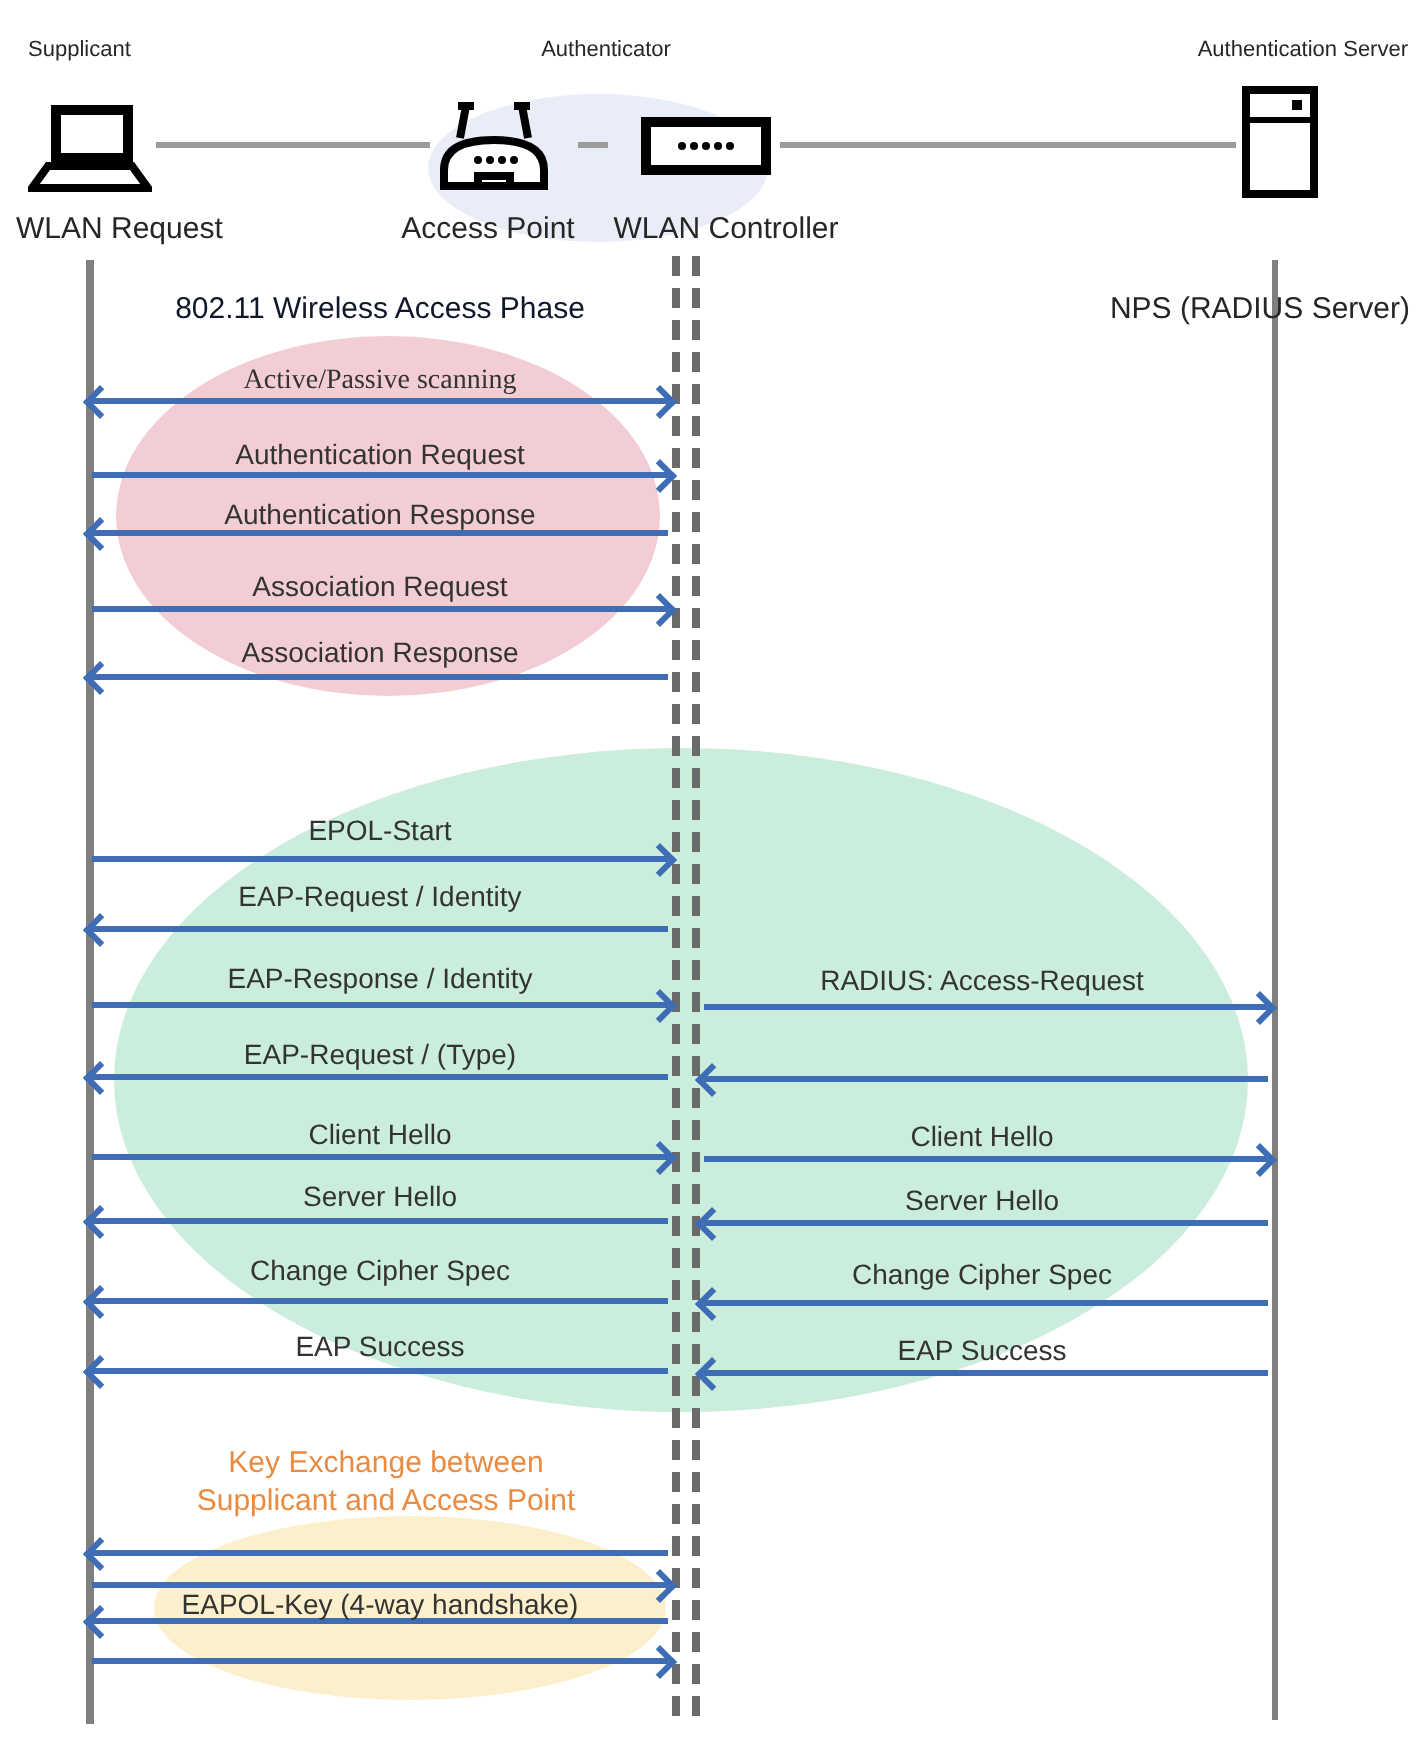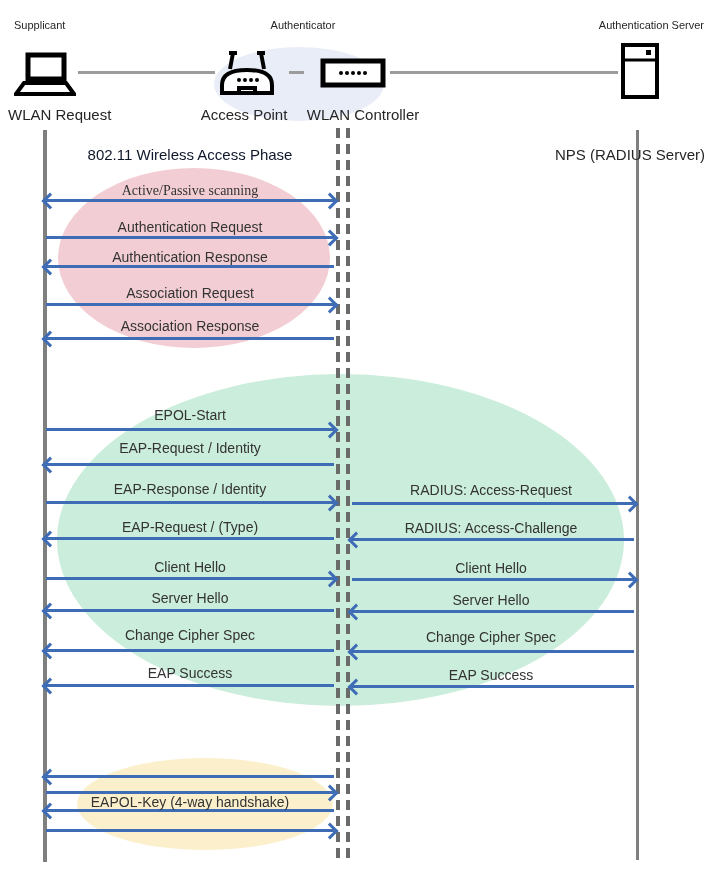--- a/index.html
+++ b/index.html
@@ -86,20 +86,24 @@
   <div class="ellipse" style="left:58px;top:168px;width:272px;height:180px;background:#F2CED4;"></div>
   <div class="ellipse" style="left:57px;top:374px;width:567px;height:332px;background:#CBEDDB;"></div>
   <div class="ellipse" style="left:77px;top:758px;width:256px;height:92px;background:#FCF0CC;"></div>
 
   <div class="lifeline solidline" style="left:43px;top:130px;width:4px;height:732px;"></div>
   <div class="lifeline dashedline" style="left:336px;top:128px;width:4px;height:732px;"></div>
   <div class="lifeline dashedline" style="left:346px;top:128px;width:4px;height:732px;"></div>
   <div class="lifeline solidline" style="left:636px;top:130px;width:3px;height:730px;"></div>
 
   <div class="phase-title pt-red" style="left:190px;top:146px;">802.11 Wireless Access Phase</div>
+  <div class="phase-title pt-orange" style="left:193px;top:722px;">
+    <div>Key Exchange between</div>
+    <div>Supplicant and Access Point</div>
+  </div>
 
   <div class="msg" style="left:190px;top:183px;font-family:Liberation Serif, serif;">Active/Passive scanning</div>
   <div class="arrow" style="left:46px;top:199px;width:288px;">
     <span class="head head-l"></span>
     <span class="head head-r"></span>
   </div>
 
   <div class="msg" style="left:190px;top:219px;">Authentication Request</div>
   <div class="arrow" style="left:46px;top:236px;width:288px;">
     <span class="head head-r"></span>
@@ -136,21 +140,20 @@
   </div>
   <div class="msg" style="left:491px;top:482px;">RADIUS: Access-Request</div>
   <div class="arrow" style="left:352px;top:502px;width:282px;">
     <span class="head head-r"></span>
   </div>
 
   <div class="msg" style="left:190px;top:519px;">EAP-Request / (Type)</div>
   <div class="arrow" style="left:46px;top:537px;width:288px;">
     <span class="head head-l"></span>
   </div>
-  <div class="msg" style="left:491px;top:520px;">RADIUS: Access-Challenge</div>
   <div class="arrow" style="left:352px;top:538px;width:282px;">
     <span class="head head-l"></span>
   </div>
 
   <div class="msg" style="left:190px;top:559px;">Client Hello</div>
   <div class="arrow" style="left:46px;top:577px;width:288px;">
     <span class="head head-r"></span>
   </div>
   <div class="msg" style="left:491px;top:560px;">Client Hello</div>
   <div class="arrow" style="left:352px;top:578px;width:282px;">

